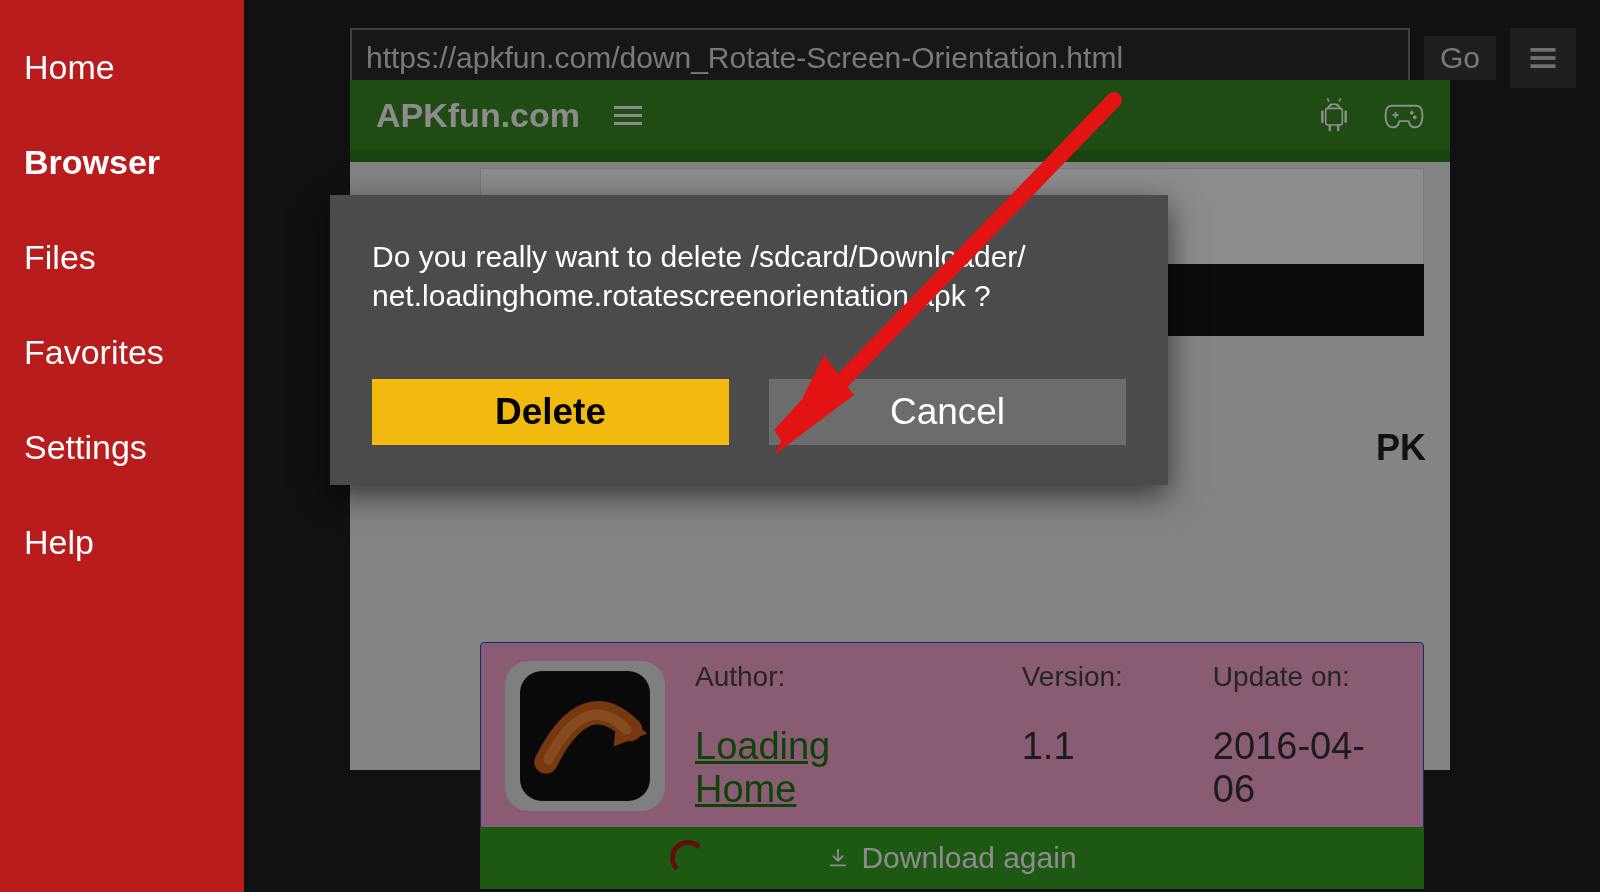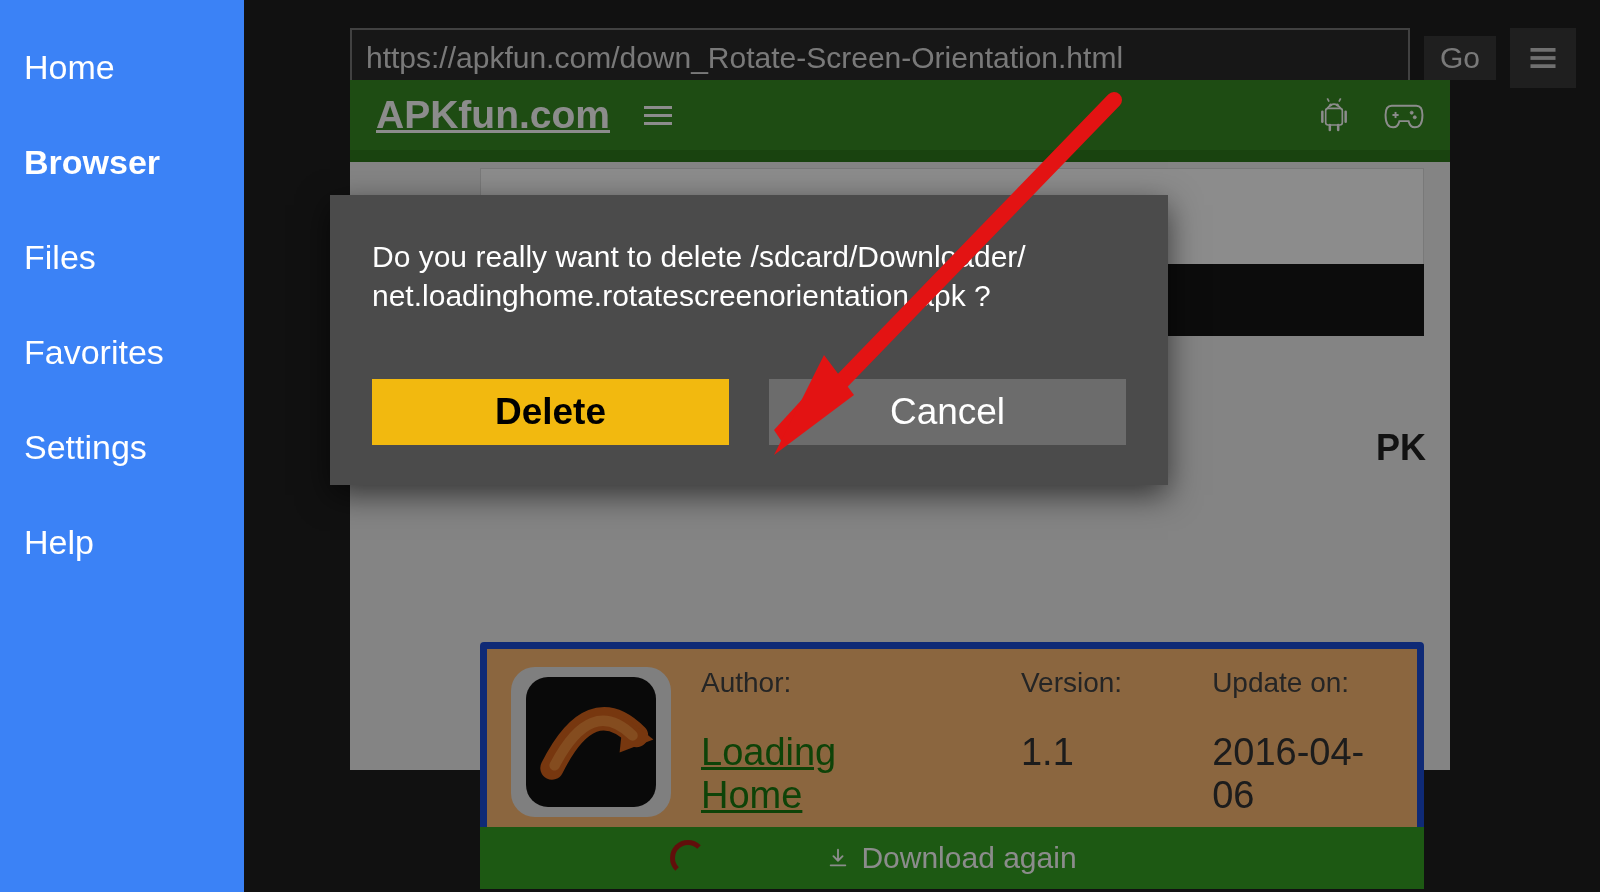--- a/index.html
+++ b/index.html
@@ -4,21 +4,21 @@
 <style>
   * { box-sizing: border-box; margin: 0; padding: 0; }
   html, body { width: 1600px; height: 892px; overflow: hidden; font-family: Arial, Helvetica, sans-serif; }
   body { background: #000; position: relative; }
 
   
   .sidebar {
     position: absolute;
     left: 0; top: 0;
     width: 244px; height: 892px;
-    background: #3b82f6;
+    background: #b91c1c;
     display: flex;
     flex-direction: column;
     padding-top: 20px;
   }
   .sidebar-item {
     padding: 28px 24px;
     font-size: 34px;
     color: #fff;
     cursor: pointer;
   }
@@ -86,21 +86,21 @@
   
   .site-header {
     height: 70px;
     background: #378a23;
     display: flex;
     align-items: center;
     padding: 0 26px;
     color: #fff;
     gap: 34px;
   }
-  .site-title { font-size: 39px; font-weight: bold; text-decoration: underline; }
+  .site-title { font-size: 34px; font-weight: bold; }
   .hamburger { display: flex; flex-direction: column; gap: 5px; cursor: pointer; }
   .hamburger span { width: 28px; height: 3px; background: #fff; display: block; }
   .site-header-icons { margin-left: auto; display: flex; gap: 30px; align-items: center; }
   .site-header-icons svg { width: 40px; height: 36px; fill: #fff; stroke: #fff; }
 
   .site-bar2 { height: 12px; background: #2e7a1c; }
 
   .page-body {
     padding: 0 0 0 0;
     background: #f0f0f0;
@@ -126,22 +126,22 @@
   .apk-heading {
     position: absolute;
     right: 24px; top: 265px;
     font-size: 36px; font-weight: bold; color: #222;
   }
 
   .details-row {
     position: absolute;
     left: 130px; right: 26px;
     top: 500px;
-    background: #fdba74;
-    border: 7px solid #1d4ed8;
+    background: #f9a8d4;
+    border: 1px solid #1d4ed8;
     padding: 18px 24px;
     display: flex;
     align-items: center;
     gap: 30px;
     border-radius: 4px;
   }
   .app-icon-box {
     width: 160px; height: 150px;
     background: #e8e8e8;
     border-radius: 24px;

